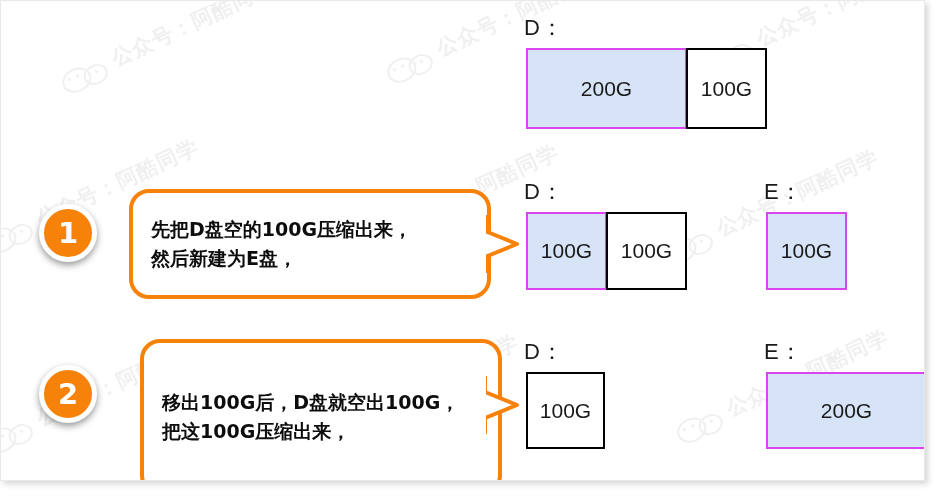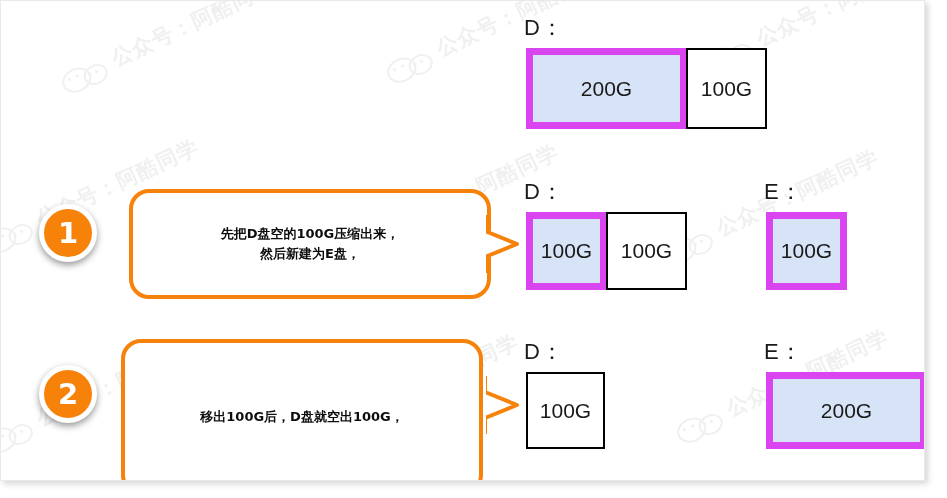--- a/index.html
+++ b/index.html
@@ -88,21 +88,21 @@
     position: absolute;
     box-sizing: border-box;
     display: flex;
     align-items: center;
     justify-content: center;
     font-size: 21px;
     color: #1a1a1a;
   }
   .seg.blue {
     background: #d7e4f7;
-    border: 7px solid #d946ef;
+    border: 2px solid #d946ef;
   }
   .seg.white {
     background: #ffffff;
     border: 2px solid #000000;
   }
 
   
   .callout {
     position: absolute;
     box-sizing: border-box;
@@ -110,27 +110,26 @@
     border: 4px solid #f7820a;
     border-radius: 20px;
     display: flex;
     flex-direction: column;
     justify-content: center;
   }
   .callout .lines {
     padding: 0 18px;
   }
   .callout .line {
-    font-size: 13px;
+    font-size: 19px;
     font-weight: bold;
     color: #0d0d0d;
     line-height: 1.55;
     white-space: nowrap;
     font-family: "DejaVu Sans", "Liberation Sans", sans-serif;
-    text-align: center;
   }
   .tail {
     position: absolute;
     pointer-events: none;
   }
 
   
   .step {
     position: absolute;
     width: 58px;
@@ -230,23 +229,24 @@
       <div class="seg white" style="left:605px; top:211px; width:81px; height:78px;">100G</div>
 
       <div class="drive-label" style="left:763px; top:176px;">E：</div>
       <div class="seg blue" style="left:765px; top:211px; width:81px; height:78px;">100G</div>
     </div>
 
     <div>
 
       <div class="step" style="left:38px; top:364px;">2</div>
 
-      <div class="callout" style="left:120px; top:338px; width:362px; height:156px;">
+      <div class="callout" style="left:139px; top:338px; width:362px; height:156px;">
         <div class="lines">
           <div class="line">移出100G后，D盘就空出100G，</div>
+          <div class="line">把这100G压缩出来，</div>
         </div>
       </div>
       <svg class="tail" style="left:482px; top:373px;" width="40" height="62" viewBox="0 0 40 62">
         <polyline points="2,2 2,18 34,31 2,44 2,60" fill="#ffffff" stroke="#f7820a" stroke-width="4" stroke-linejoin="round" stroke-linecap="butt"></polyline>
         <rect x="0" y="0" width="3" height="62" fill="#ffffff"></rect>
       </svg>
 
       <div class="drive-label" style="left:523px; top:336px;">D：</div>
       <div class="seg white" style="left:525px; top:371px; width:79px; height:77px;">100G</div>
 

